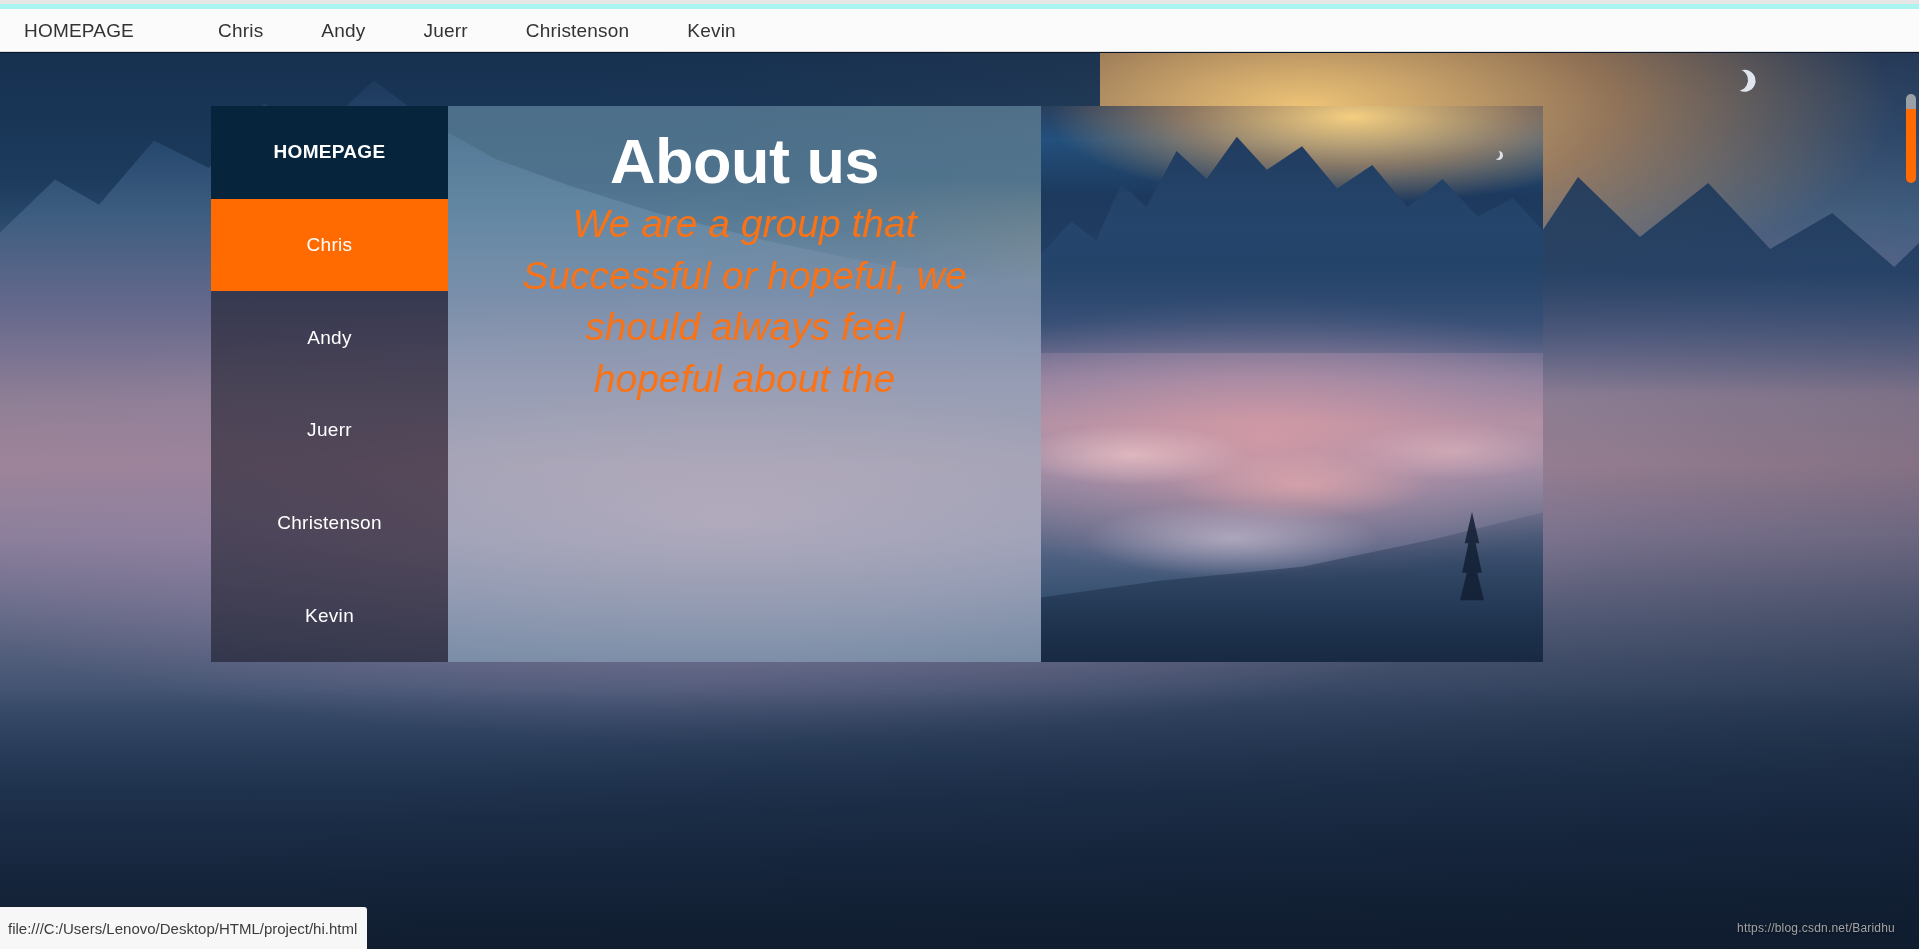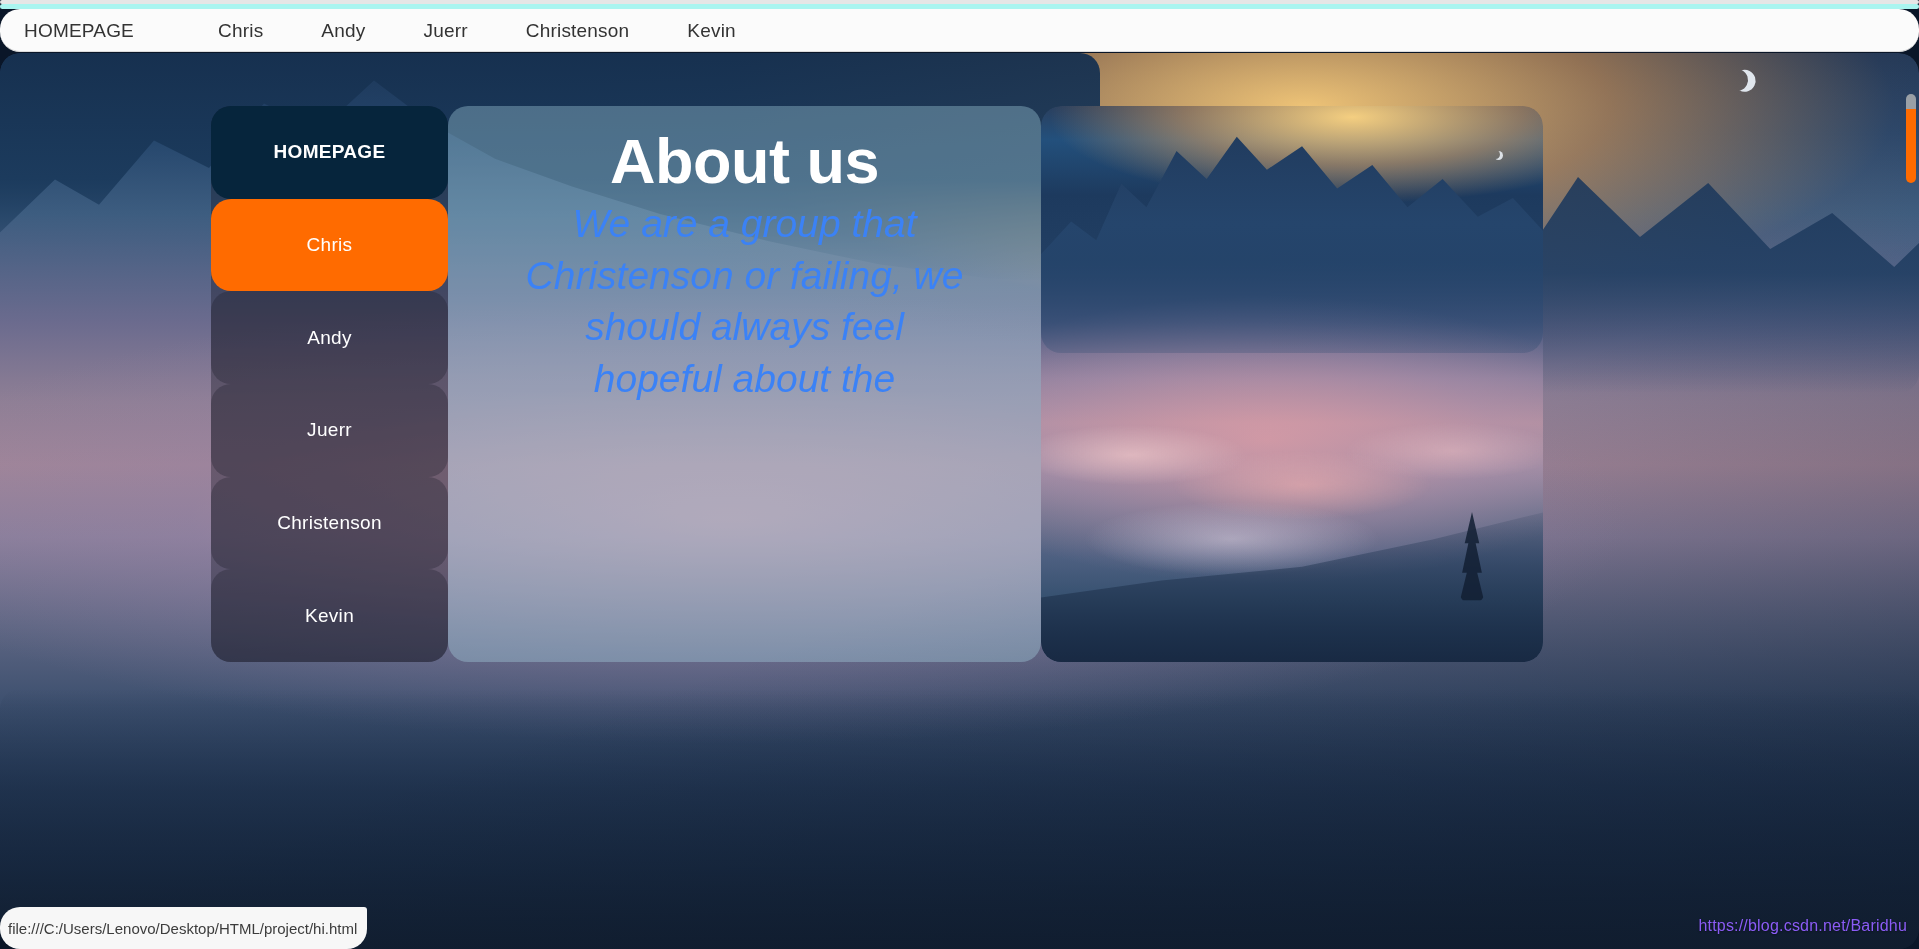--- a/index.html
+++ b/index.html
@@ -1,16 +1,16 @@
 <!DOCTYPE html>
 <html><head>
 <meta charset="utf-8">
 <title>About us</title>
 <style>
-  * { box-sizing: border-box; margin: 0; padding: 0; border-radius: 20px; }
+  * { box-sizing: border-box; margin: 0; padding: 0; }
 
   html, body {
     width: 1919px;
     height: 949px;
     overflow: hidden;
     font-family: "Liberation Sans", sans-serif;
     background: #0a1628;
   }
 
   
@@ -184,21 +184,21 @@
     color: #ffffff;
     font-weight: bold;
     font-size: 63px;
     line-height: 1.05;
     letter-spacing: -0.5px;
     margin-top: 10px;
     margin-bottom: 4px;
     text-align: center;
   }
   .about-body {
-    color: #3b82f6;
+    color: #f97316;
     font-style: italic;
     font-size: 39px;
     line-height: 1.32;
     text-align: center;
     width: 100%;
   }
   .about-body p { margin: 0; }
 
   
   .photocard {
@@ -307,23 +307,23 @@
     align-items: center;
     font-size: 15px;
     color: #3c3c3c;
     white-space: nowrap;
     z-index: 70;
   }
 
   
   .watermark {
     position: absolute;
-    right: 12px; bottom: 14px;
-    font-size: 16px;
-    color: #8b5cf6;
+    right: 24px; bottom: 14px;
+    font-size: 12px;
+    color: #a3a3a3;
     letter-spacing: 0.2px;
     z-index: 40;
     text-shadow: 0 1px 2px rgba(0,0,0,0.4);
   }
 </style>
 </head>
 <body>
 
 <div class="browser-topline"></div>
 <div class="accent-line"></div>
@@ -365,21 +365,21 @@
     </div>
     <div class="menu-item">
       <span>Kevin</span>
     </div>
   </div>
 
   <div class="aboutpanel">
     <h1 class="about-title">About us</h1>
     <div class="about-body">
       <p>We are a group that</p>
-      <p>Christenson or failing, we</p>
+      <p>Successful or hopeful, we</p>
       <p>should always feel</p>
       <p>hopeful about the</p>
     </div>
   </div>
 
   <div class="photocard">
     <div class="photocard-img"></div>
     <div class="photocard-peaks"></div>
     <div class="photocard-clouds"></div>
     <div class="photocard-slope"></div>

